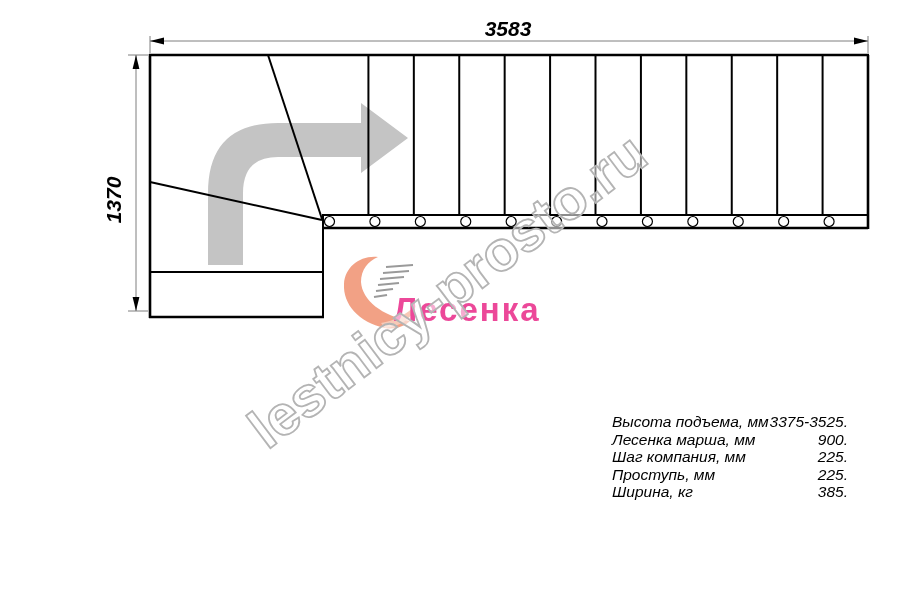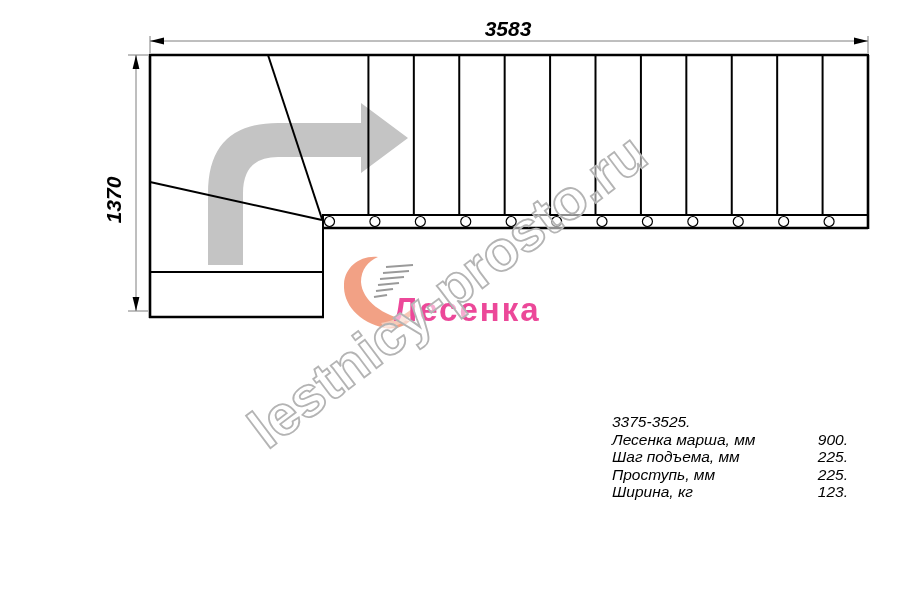--- a/index.html
+++ b/index.html
@@ -112,33 +112,34 @@
     </svg>
     <div class="logo-name">Лесенка</div>
   </div>
 
   <svg class="layer wm" width="900" height="600" viewBox="0 0 900 600">
     <text x="459" y="306" transform="rotate(-37 459 306)" text-anchor="middle" font-size="56" font-weight="bold" textLength="480" lengthAdjust="spacingAndGlyphs" fill="rgba(255,255,255,0.55)" stroke="#b4b4b4" stroke-width="1.8">lestnicy-prosto.ru</text>
   </svg>
 
   <div class="specs">
     <div class="spec-row">
+      <span class="spec-label">Высота подъема, мм</span>
       <span class="spec-value">3375-3525.</span>
     </div>
     <div class="spec-row">
       <span class="spec-label">Лесенка марша, мм</span>
       <span class="spec-value">900.</span>
     </div>
     <div class="spec-row">
-      <span class="spec-label">Шаг подъема, мм</span>
+      <span class="spec-label">Шаг компания, мм</span>
       <span class="spec-value">225.</span>
     </div>
     <div class="spec-row">
       <span class="spec-label">Проступь, мм</span>
       <span class="spec-value">225.</span>
     </div>
     <div class="spec-row">
       <span class="spec-label">Ширина, кг</span>
-      <span class="spec-value">123.</span>
+      <span class="spec-value">385.</span>
     </div>
   </div>
 
 </div>
 
 </body></html>

